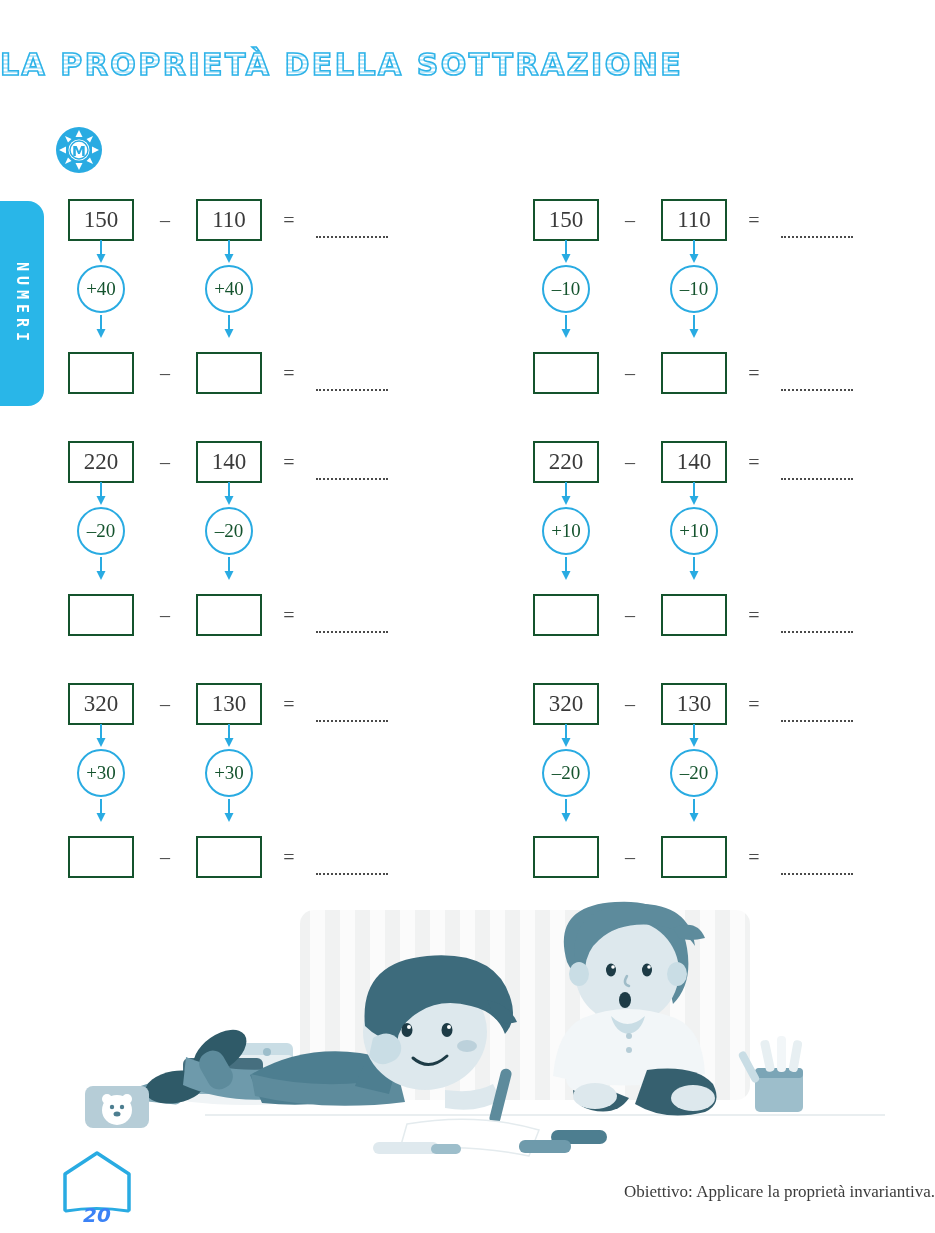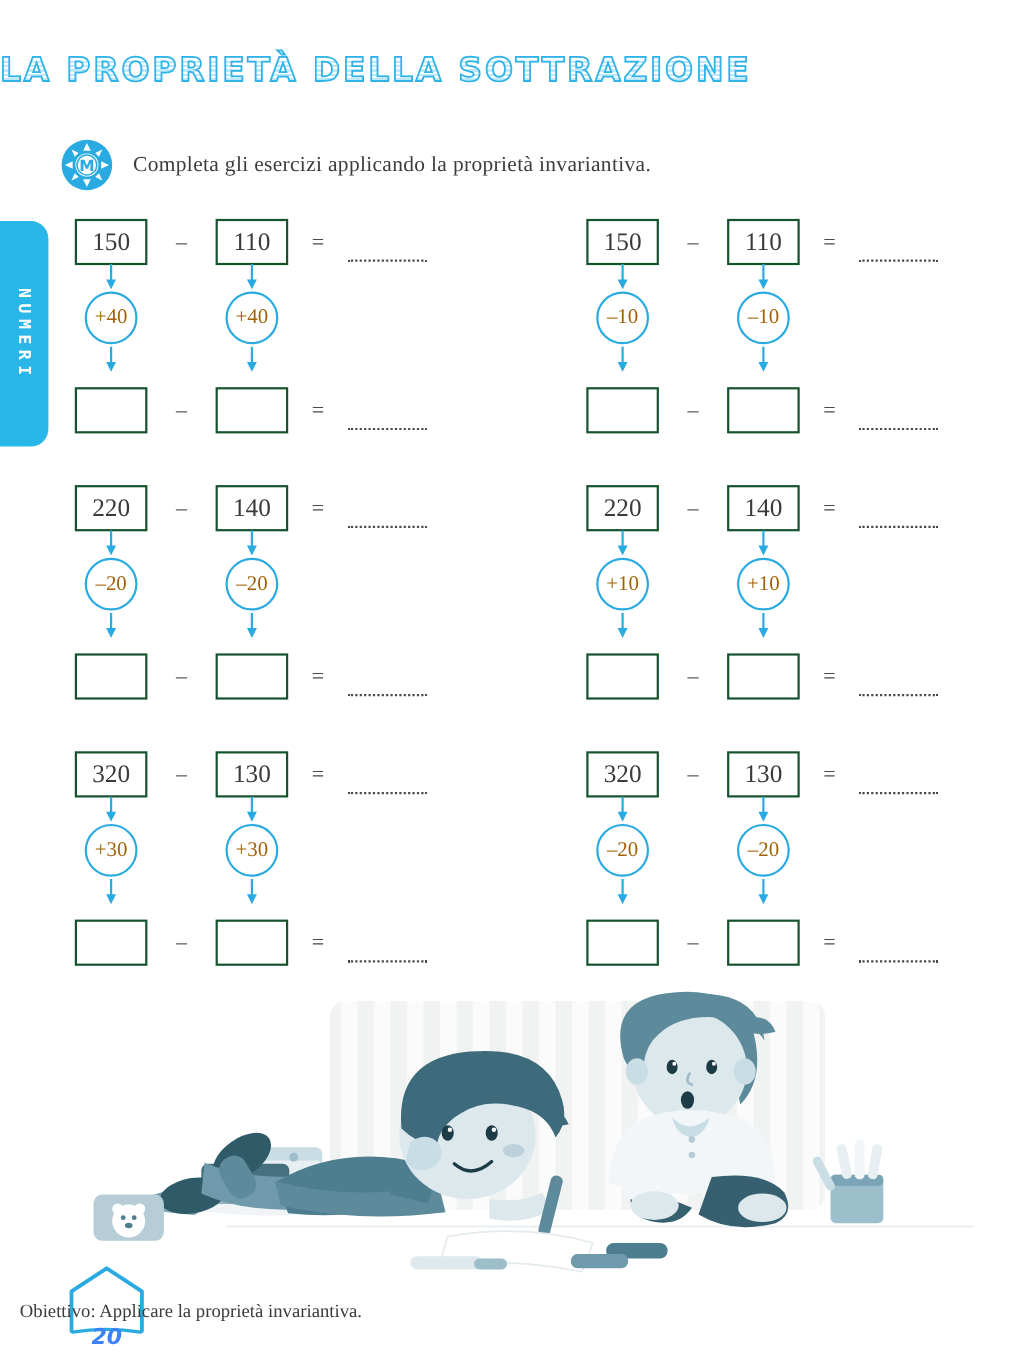--- a/index.html
+++ b/index.html
@@ -174,21 +174,21 @@
     width: 48px;
     height: 48px;
     border: 2px solid #29abe2;
     border-radius: 50%;
     box-sizing: border-box;
     display: flex;
     align-items: center;
     justify-content: center;
     font-family: "Liberation Serif", serif;
     font-size: 19px;
-    color: #a16207;
+    color: #14532d;
     background: #ffffff;
     margin: 2px 0;
   }
 
   
   .illustration {
     position: absolute;
     left: 55px;
     top: 900px;
     width: 830px;
@@ -218,21 +218,21 @@
     font-size: 20px;
     color: #3b82f6;
     padding-top: 10px;
     box-sizing: border-box;
   }
   .objective-text {
     position: absolute;
     left: 0;
     top: 1182px;
     width: 935px;
-    text-align: left;
+    text-align: right;
     font-family: "Liberation Serif", serif;
     font-size: 17px;
     color: #3b3b3b;
     padding-left: 18px;
     box-sizing: border-box;
   }
 </style>
 </head>
 <body>
 
@@ -252,21 +252,20 @@
       <polygon points="44,24 37,27.5 37,20.5"></polygon>
       <polygon points="10,10 16.5,13 13,16.5"></polygon>
       <polygon points="38,10 35,16.5 31.5,13"></polygon>
       <polygon points="10,38 13,31.5 16.5,35"></polygon>
       <polygon points="38,38 31.5,35 35,31.5"></polygon>
       <circle cx="24" cy="24" r="10.5"></circle>
     </g>
     <circle cx="24" cy="24" r="9" fill="none" stroke="#29abe2" stroke-width="1.4"></circle>
     <text x="24" y="29.5" text-anchor="middle" font-family="DejaVu Sans, sans-serif" font-size="14" font-weight="700" fill="#29abe2">M</text>
   </svg>
-  <span class="instruction-text">Completa gli esercizi applicando la proprietà invariantiva.</span>
 </div>
 
 <div class="exercise-grid">
 
   <div class="ex-row">
 
     <div class="ex-block col-left">
       <div class="line top">
         <div class="numbox">150</div>
         <div class="op-minus">–</div>

